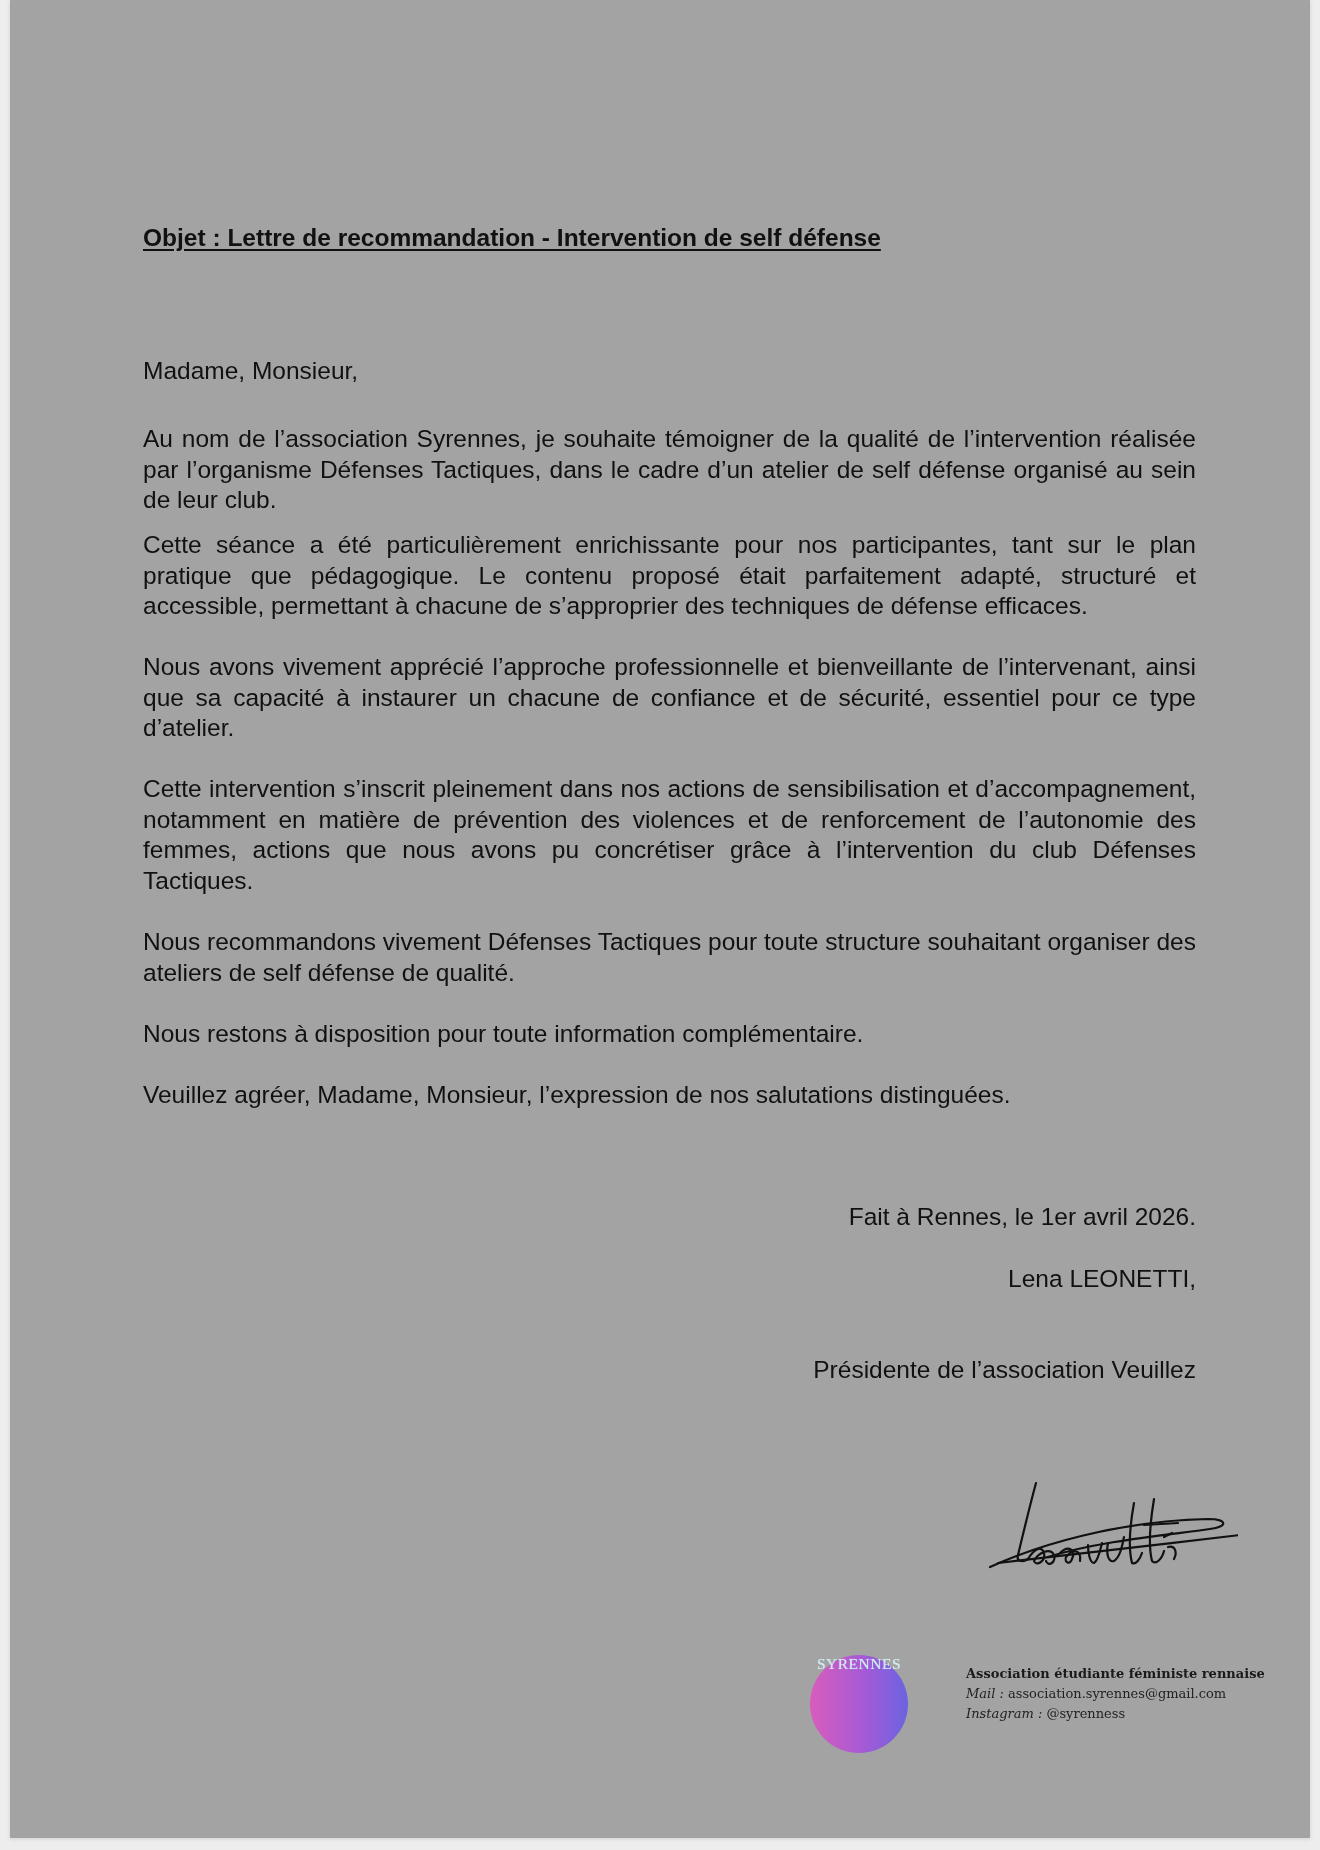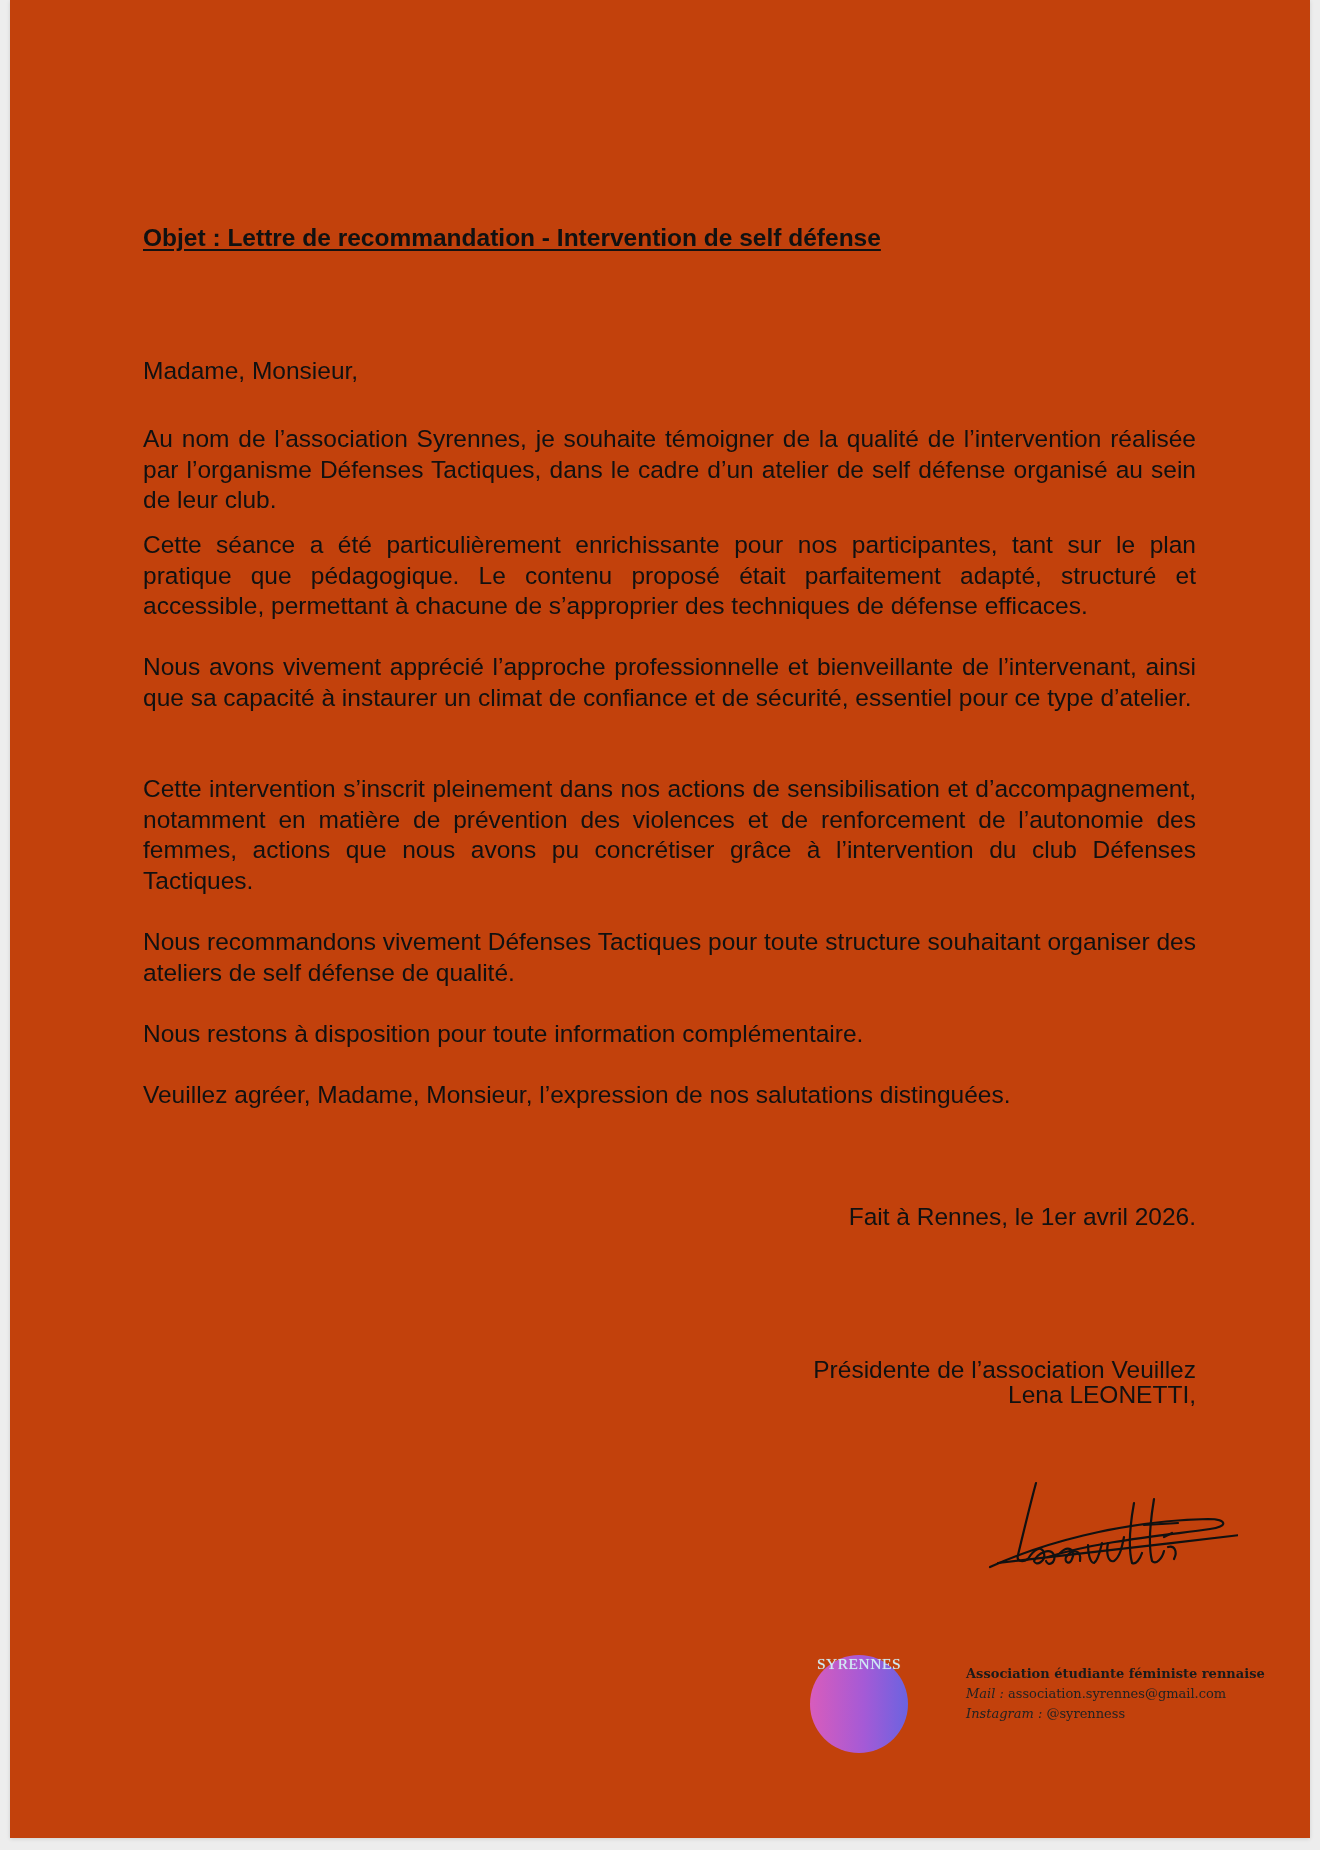--- a/index.html
+++ b/index.html
@@ -6,21 +6,21 @@
   body {
     width: 1320px; height: 1850px;
     background: #ededed;
     position: relative;
     overflow: hidden;
   }
   .sheet {
     position: absolute;
     left: 10px; top: 0;
     width: 1300px; height: 1838px;
-    background: #c2410c;
+    background: #a3a3a3;
     box-shadow: 0 1px 4px rgba(0,0,0,0.12);
   }
   .letter {
     position: absolute;
     left: 133px; top: 0;
     width: 1053px;
     font-family: "Liberation Sans", sans-serif;
     color: #111111;
     font-size: 24.5px;
     line-height: 30.5px;
@@ -43,21 +43,21 @@
   .p2 { top: 530px; }
   .p3 { top: 652px; }
   .p4 { top: 774px; }
   .p5 { top: 927px; }
   .p6 { top: 1019px; }
   .p7 { top: 1080px; }
   .right {
     position: absolute; right: 0; text-align: right; white-space: nowrap;
   }
   .place-date { top: 1202px; }
-  .signer-name { top: 1380px; }
+  .signer-name { top: 1264px; }
   .signer-role { top: 1355px; }
 
   .signature {
     position: absolute;
     left: 968px; top: 1475px;
     width: 260px; height: 110px;
   }
 
   .footer-logo {
     position: absolute;
@@ -90,21 +90,21 @@
 </head>
 <body>
 
 <div class="sheet">
   <div class="letter">
     <div class="subject">Objet : Lettre de recommandation - Intervention de self défense</div>
     <div class="greeting">Madame, Monsieur,</div>
 
     <p class="para p1">Au nom de l’association Syrennes, je souhaite témoigner de la qualité de l’intervention réalisée par l’organisme Défenses Tactiques, dans le cadre d’un atelier de self défense organisé au sein de leur club.</p>
     <p class="para p2">Cette séance a été particulièrement enrichissante pour nos participantes, tant sur le plan pratique que pédagogique. Le contenu proposé était parfaitement adapté, structuré et accessible, permettant à chacune de s’approprier des techniques de défense efficaces.</p>
-    <p class="para p3">Nous avons vivement apprécié l’approche professionnelle et bienveillante de l’intervenant, ainsi que sa capacité à instaurer un climat de confiance et de sécurité, essentiel pour ce type d’atelier.</p>
+    <p class="para p3">Nous avons vivement apprécié l’approche professionnelle et bienveillante de l’intervenant, ainsi que sa capacité à instaurer un chacune de confiance et de sécurité, essentiel pour ce type d’atelier.</p>
     <p class="para p4">Cette intervention s’inscrit pleinement dans nos actions de sensibilisation et d’accompagnement, notamment en matière de prévention des violences et de renforcement de l’autonomie des femmes, actions que nous avons pu concrétiser grâce à l’intervention du club Défenses Tactiques.</p>
     <p class="para p5">Nous recommandons vivement Défenses Tactiques pour toute structure souhaitant organiser des ateliers de self défense de qualité.</p>
     <p class="para p6">Nous restons à disposition pour toute information complémentaire.</p>
     <p class="para p7">Veuillez agréer, Madame, Monsieur, l’expression de nos salutations distinguées.</p>
 
     <div class="right place-date">Fait à Rennes, le 1er avril 2026.</div>
     <div class="right signer-name">Lena LEONETTI,</div>
     <div class="right signer-role">Présidente de l’association Veuillez</div>
   </div>
 

